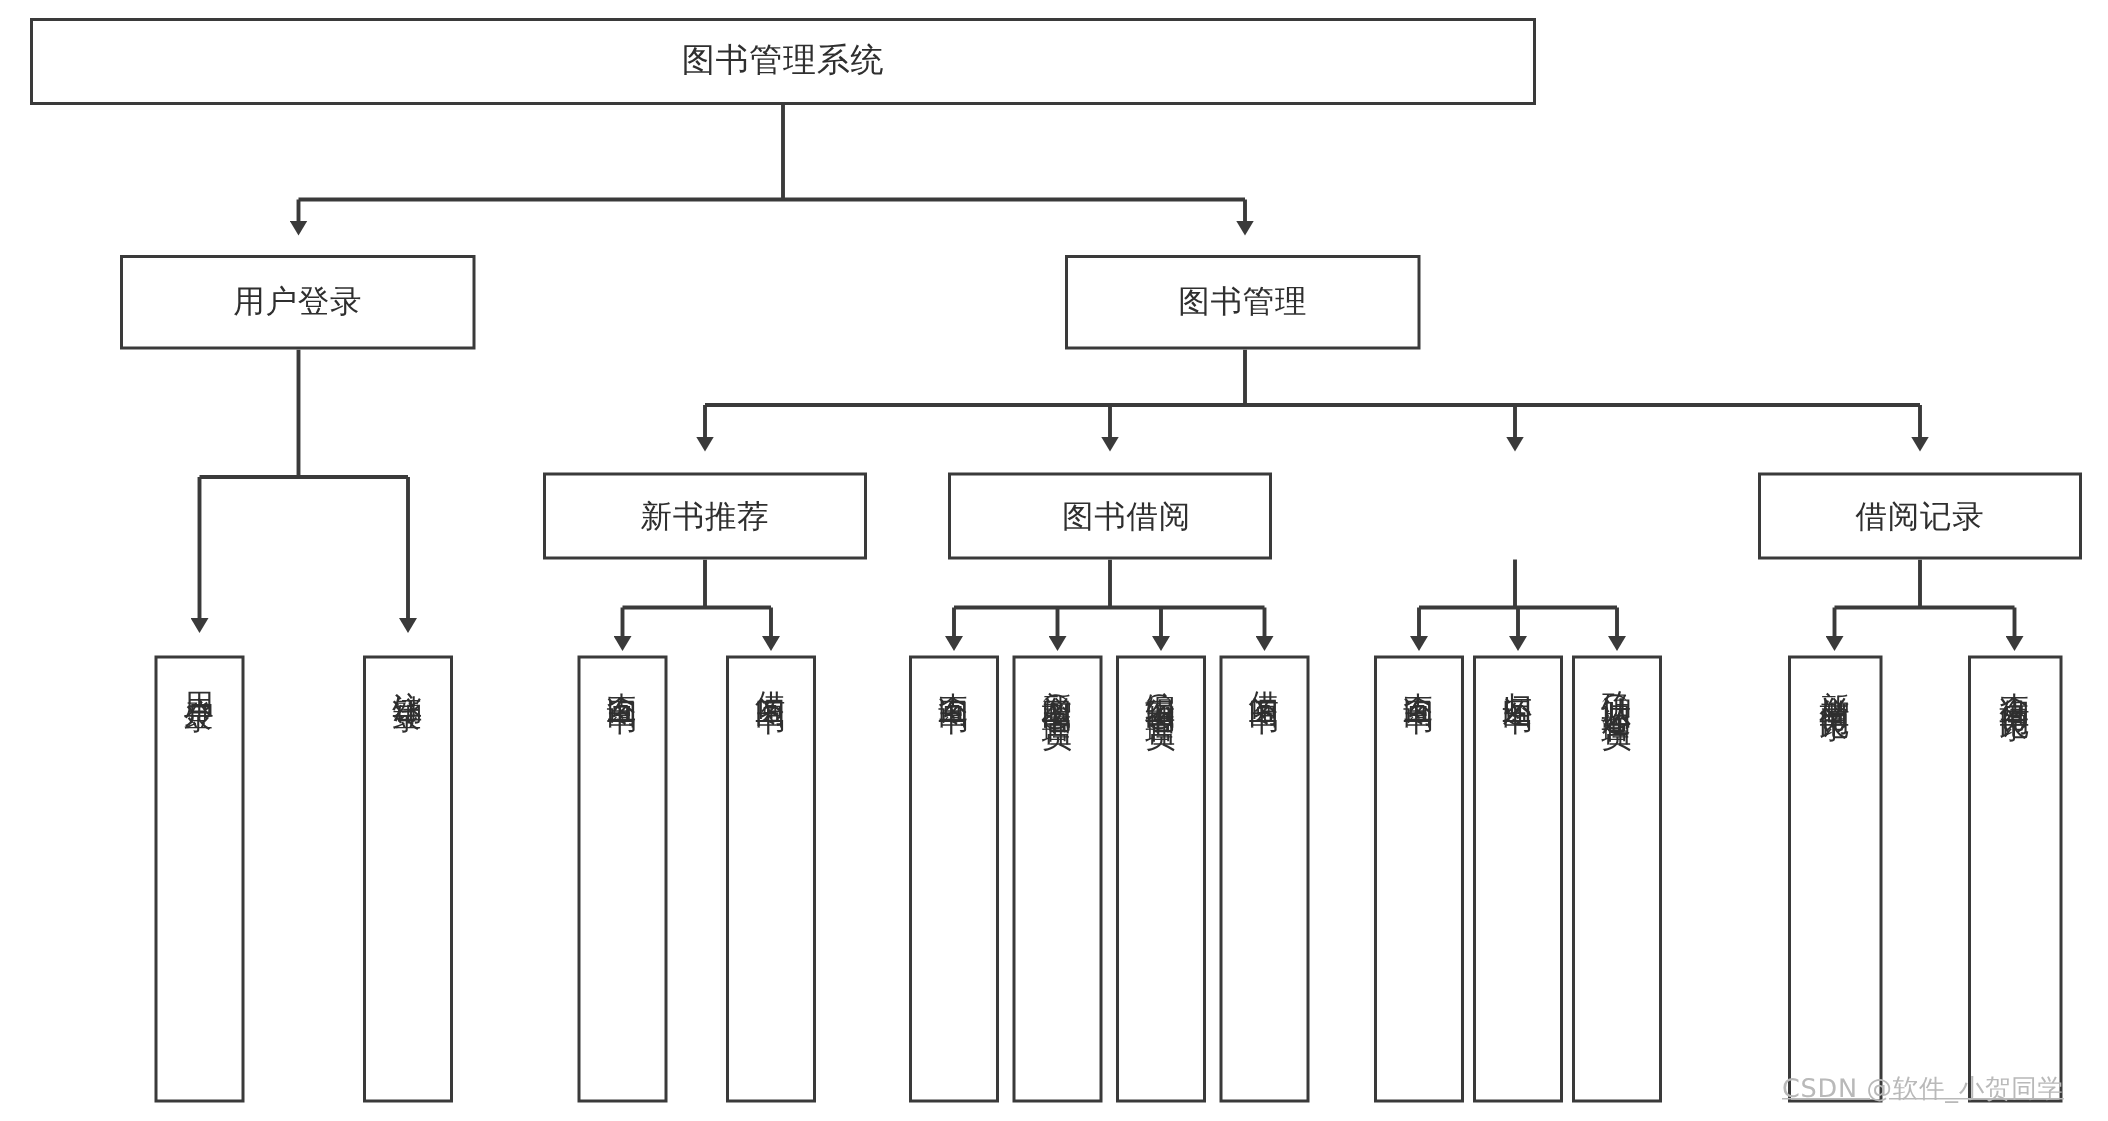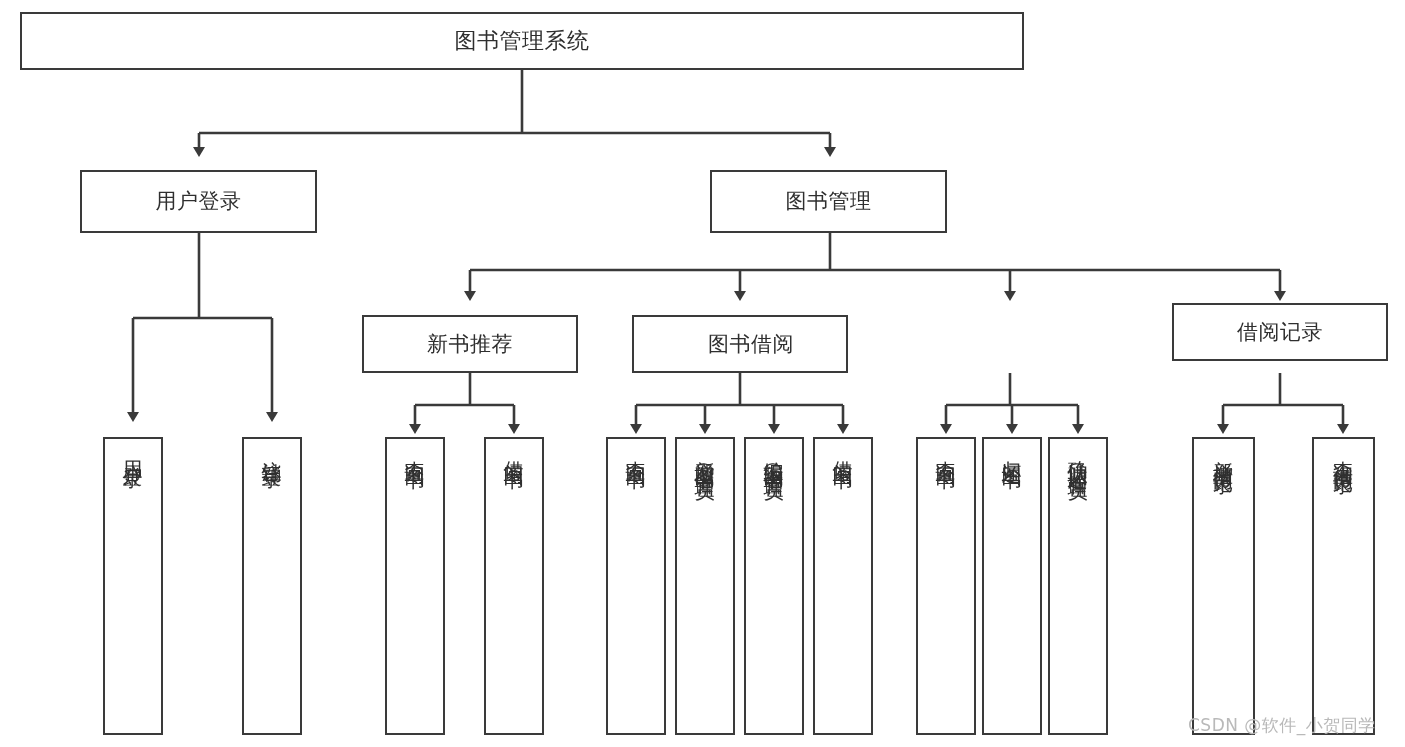--- a/index.html
+++ b/index.html
@@ -66,20 +66,21 @@
     font-size: 22px;
   }
   .watermark {
     position: absolute;
     left: 1188px;
     top: 714px;
     font-size: 17px;
     color: #b9b9b9;
     white-space: nowrap;
     letter-spacing: 0.5px;
+    text-decoration: underline;
   }
 </style>
 </head>
 <body>
 
 <div id="diagram-canvas">
 
   <svg class="connectors" viewBox="0 0 1405 747" xmlns="http://www.w3.org/2000/svg">
     <defs>
       <marker id="arrow" markerWidth="10" markerHeight="12" refX="1" refY="6" orient="auto" markerUnits="userSpaceOnUse">
@@ -140,21 +141,21 @@
   <div class="node" style="left:362px; top:315px; width:216px; height:58px;">
     <span class="node-label">新书推荐</span>
   </div>
 
   <div class="node" style="left:710px; top:170px; width:237px; height:63px;">
     <span class="node-label">图书管理</span>
   </div>
   <div class="node" style="left:632px; top:315px; width:216px; height:58px;padding-left:22px;">
     <span class="node-label">图书借阅</span>
   </div>
-  <div class="node" style="left:1172px; top:303px; width:216px; height:58px;">
+  <div class="node" style="left:1172px; top:315px; width:216px; height:58px;">
     <span class="node-label">借阅记录</span>
   </div>
 
   <div class="node leaf" style="left:103px; top:437px; width:60px; height:298px;">
     <span class="node-label">用户登录</span>
   </div>
   <div class="node leaf" style="left:242px; top:437px; width:60px; height:298px;">
     <span class="node-label">注销登录</span>
   </div>
 

